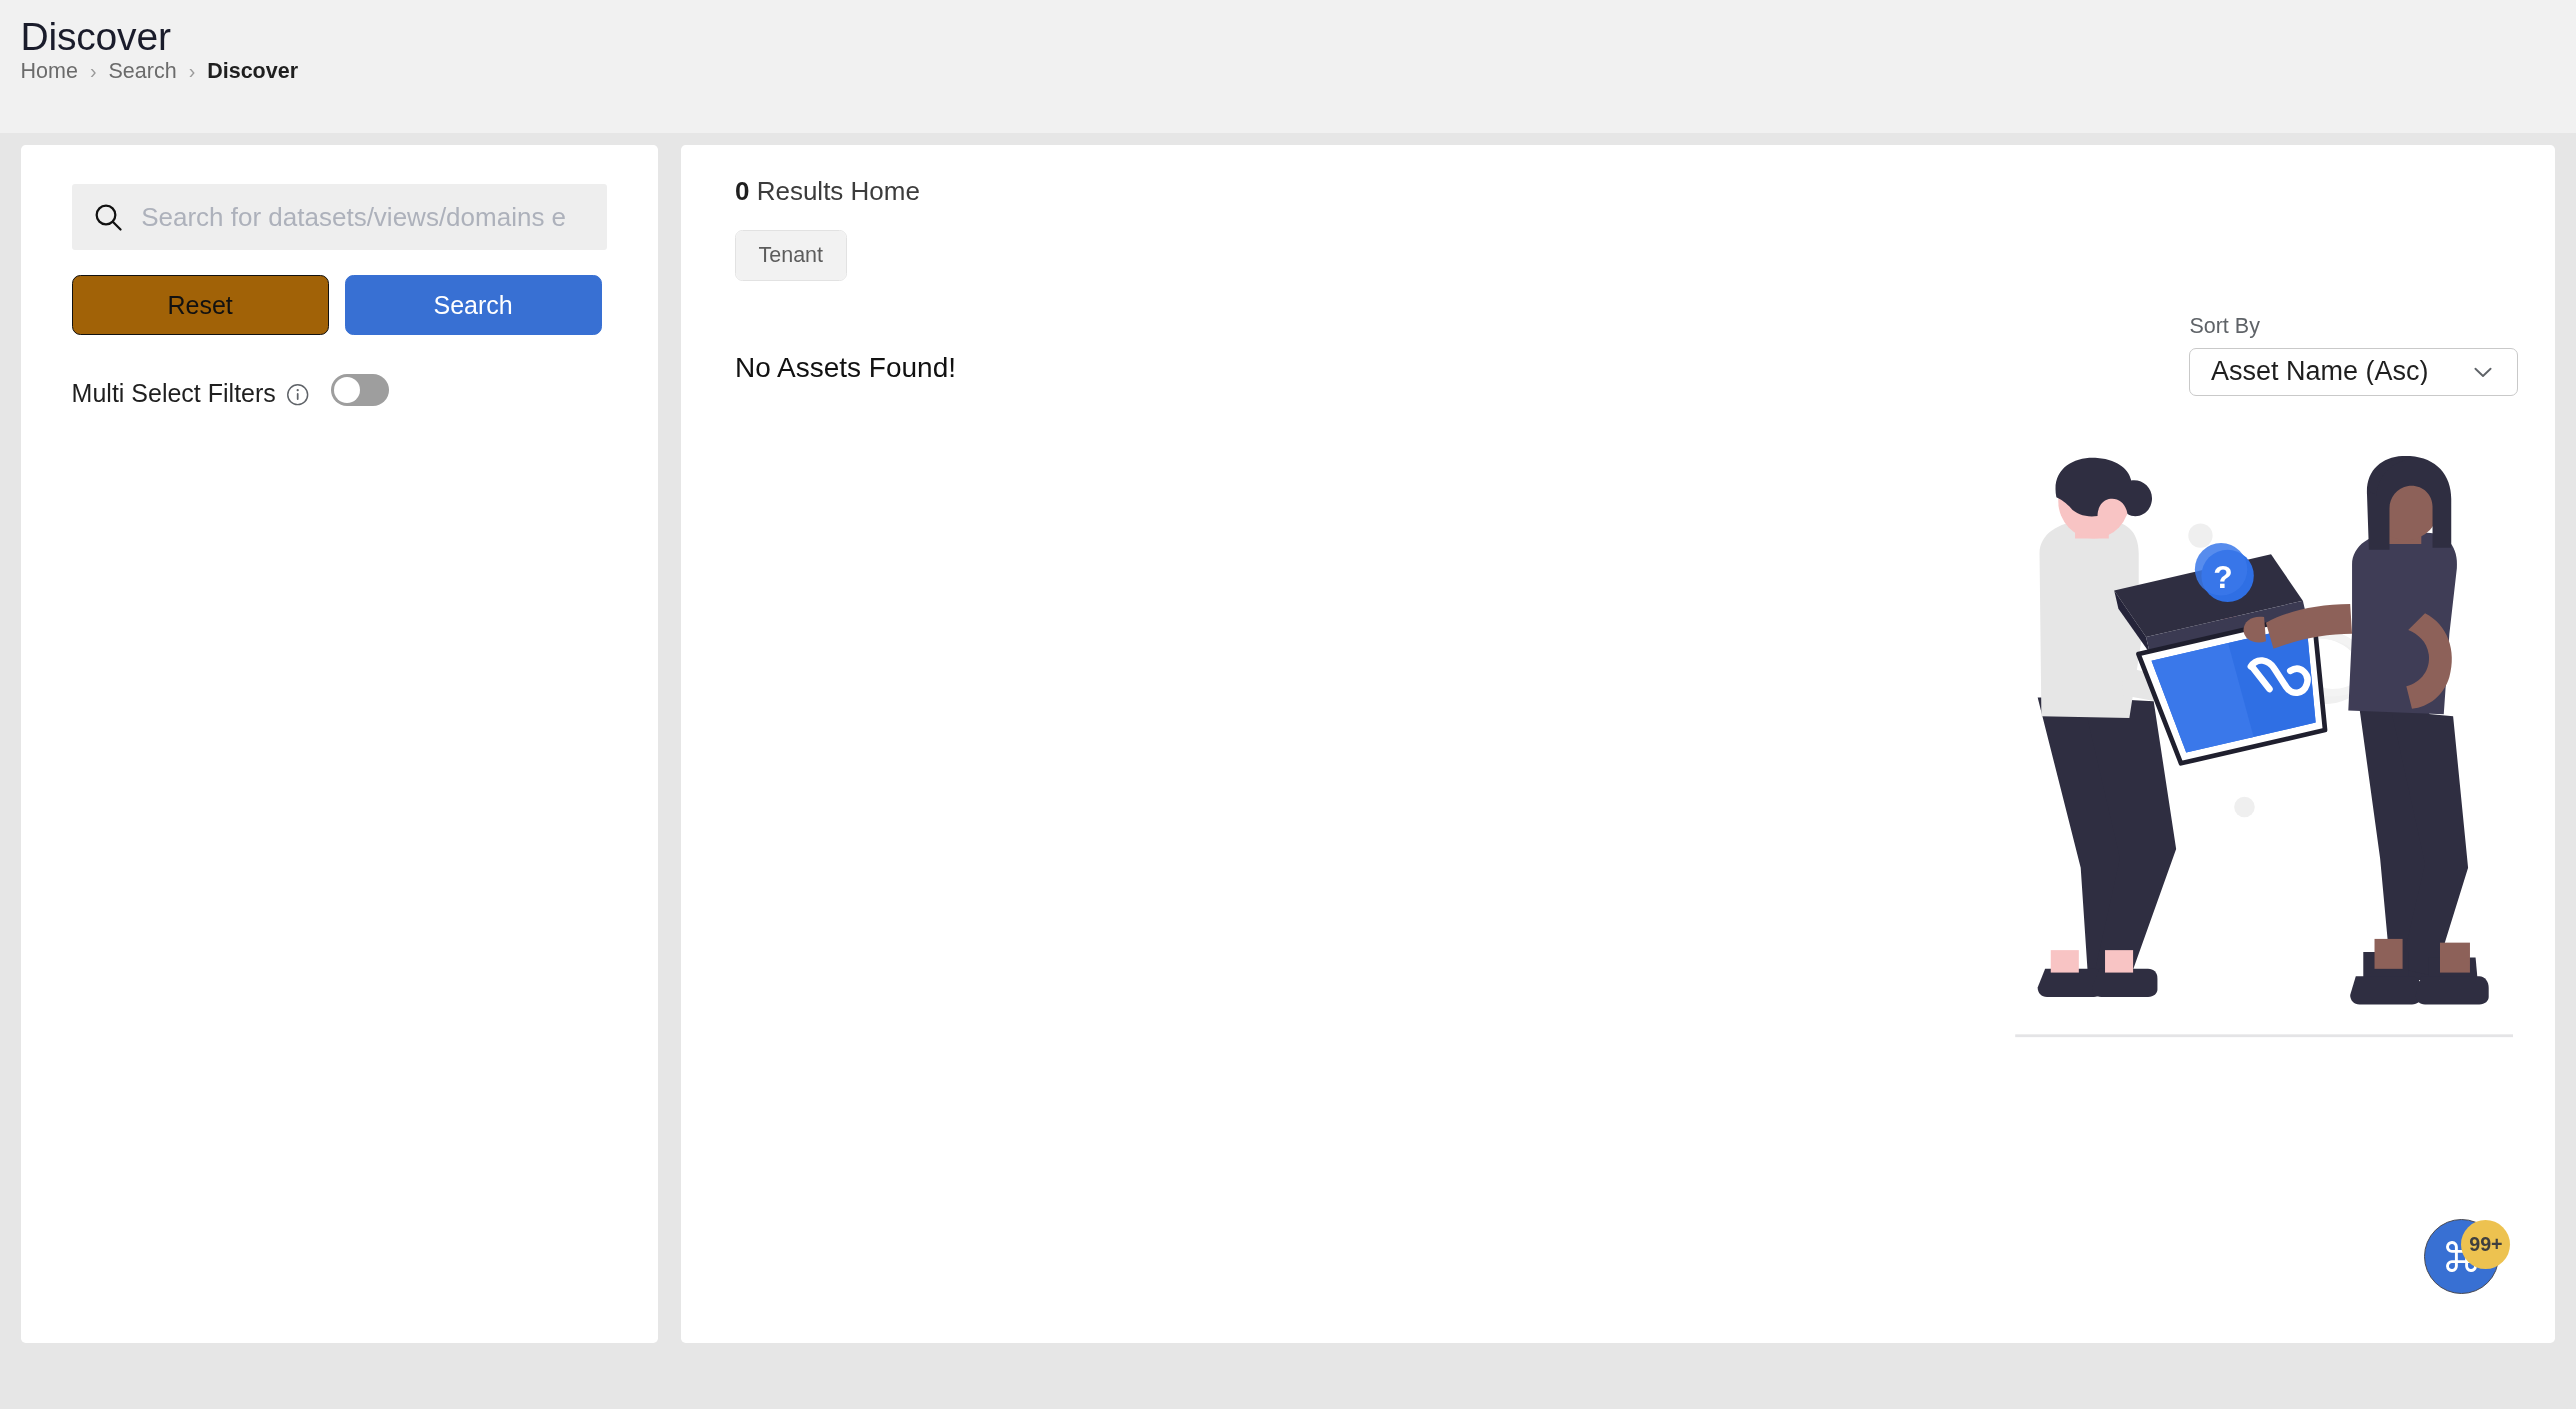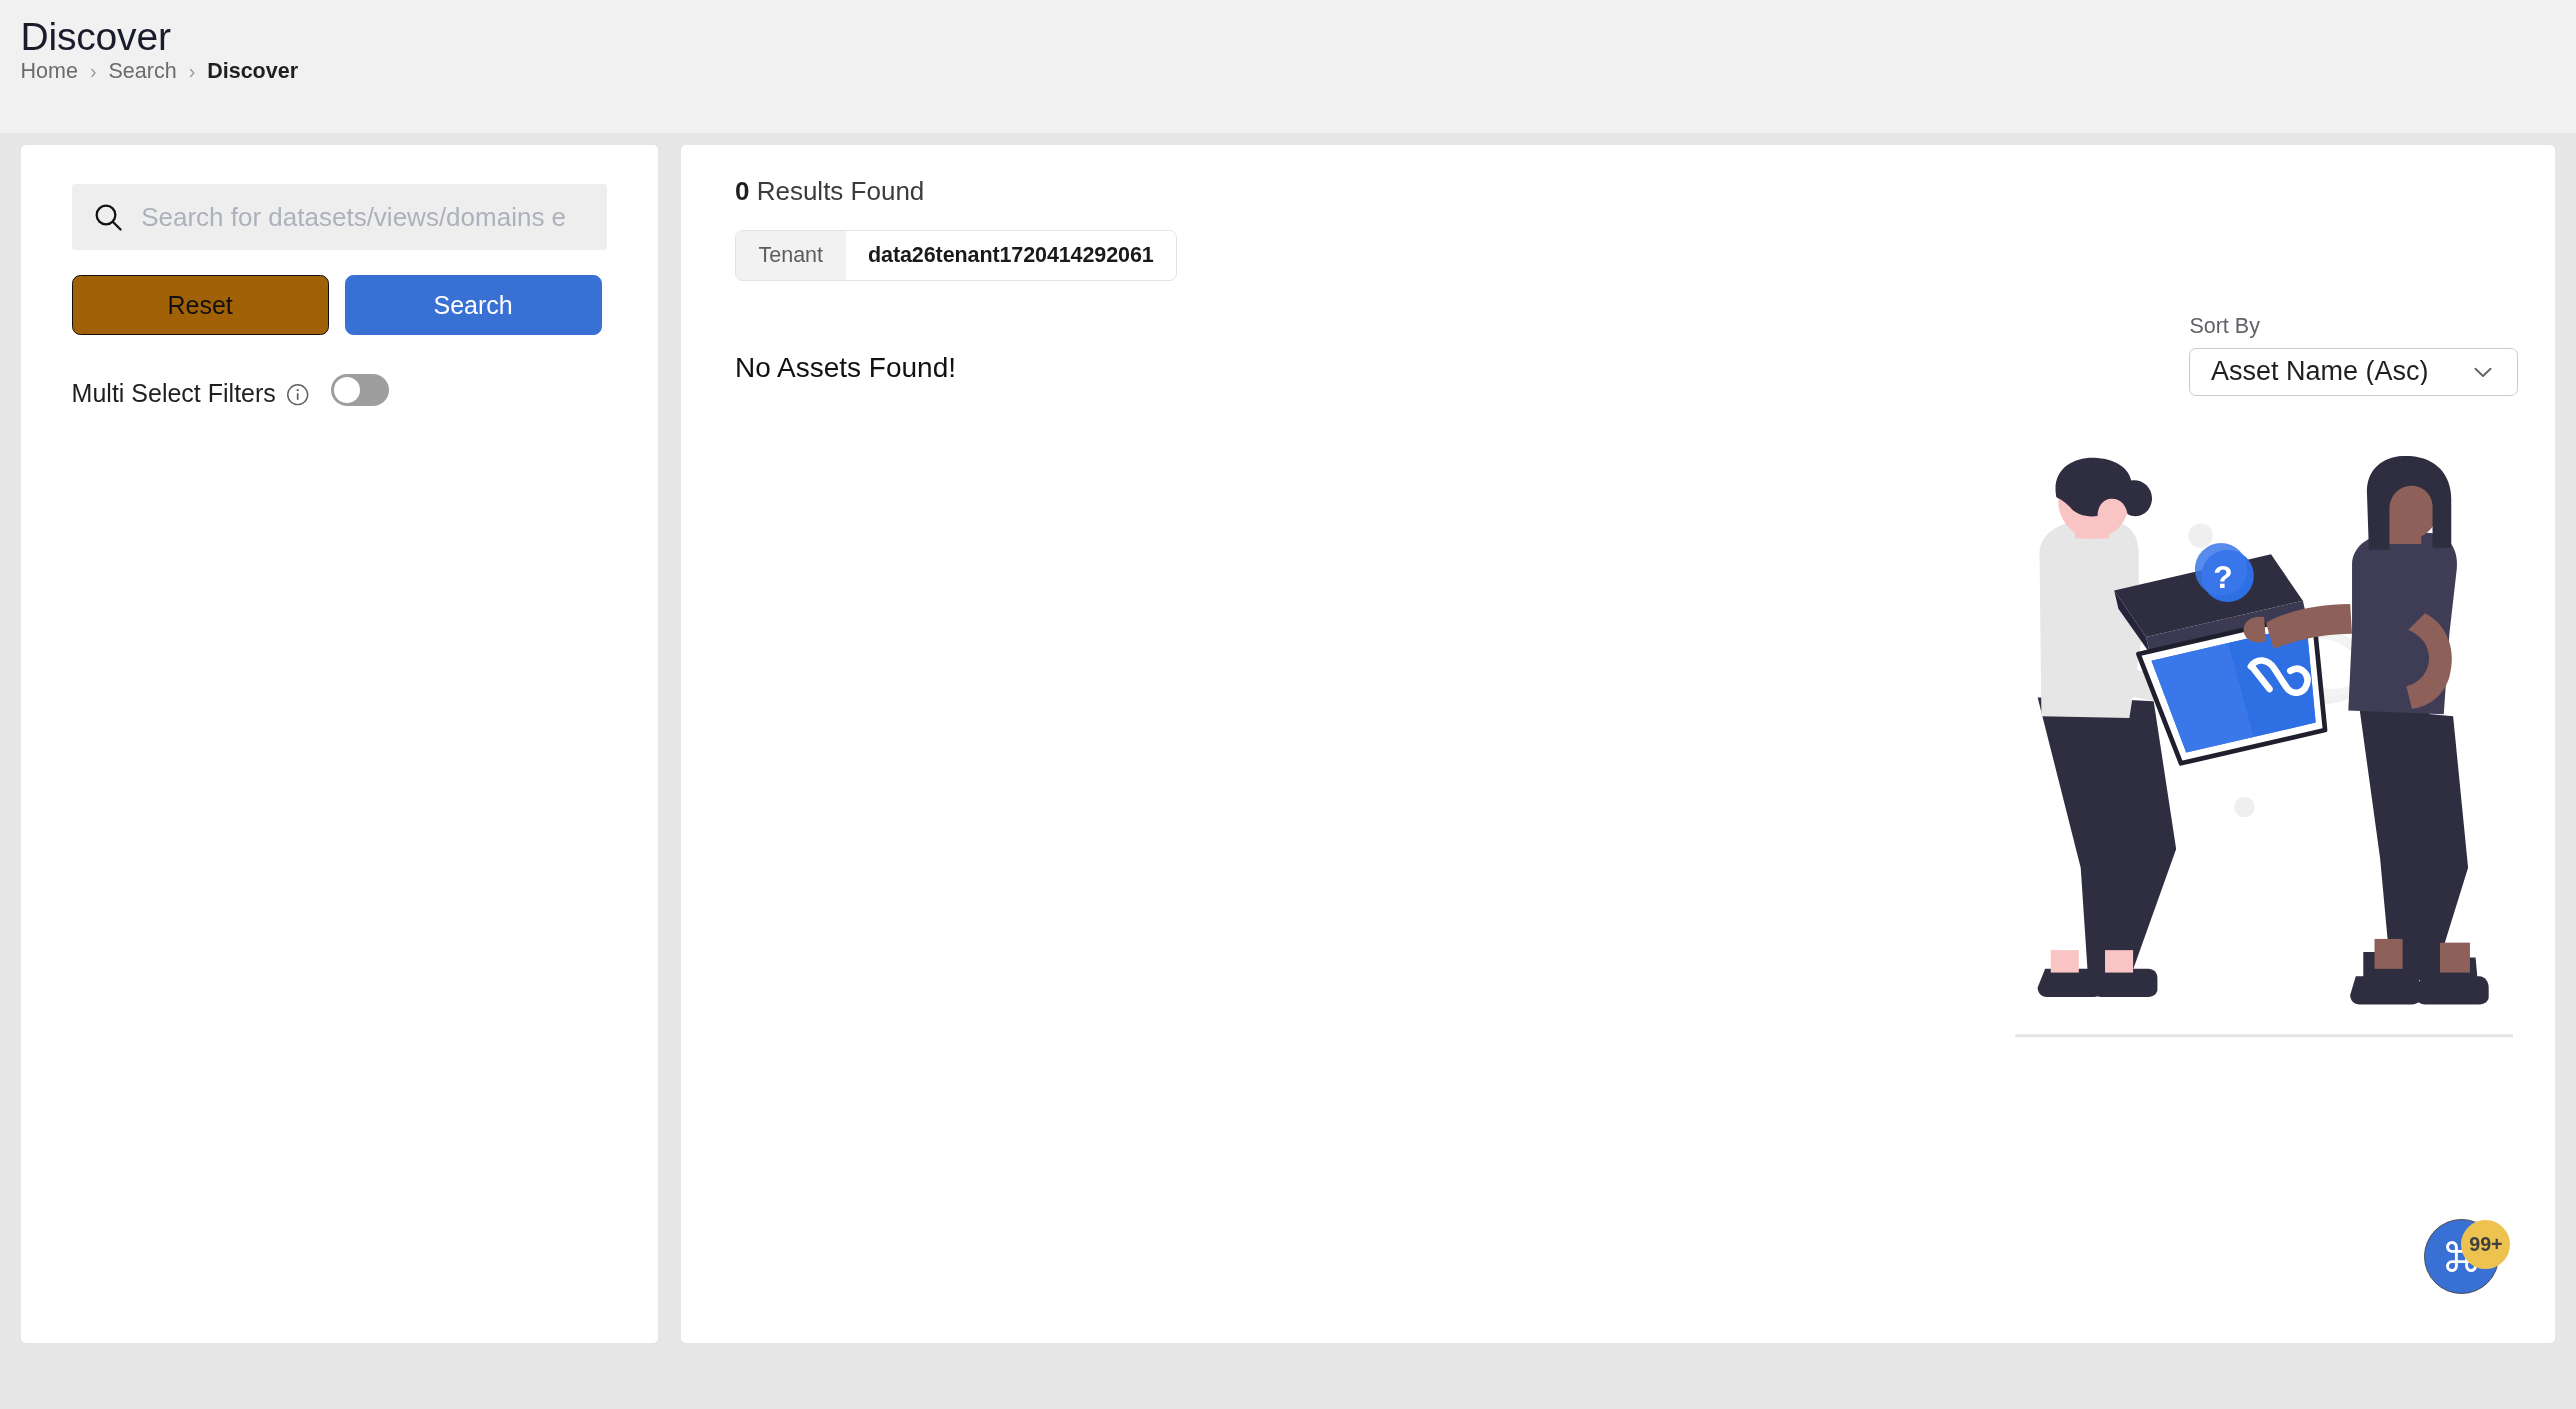--- a/index.html
+++ b/index.html
@@ -384,26 +384,25 @@
         <span class="switch">
           <span class="knob"></span>
         </span>
       </div>
 
     </section>
 
     <section class="panel results-panel">
 
       <div class="results-count">
-        <b>0</b><span> Results Found</span>
+        <b>0</b><span> Results Home</span>
       </div>
 
       <div class="chip">
         <span class="chip-key">Tenant</span>
-        <span class="chip-val">data26tenant1720414292061</span>
       </div>
 
       <div class="empty-msg">No Assets Found!</div>
 
       
       <div class="sortby">
         <span class="sortby-label">Sort By</span>
         <div class="select-shell">
           <span class="select-value">Asset Name (Asc)</span>
           <span class="chevron-icon">

